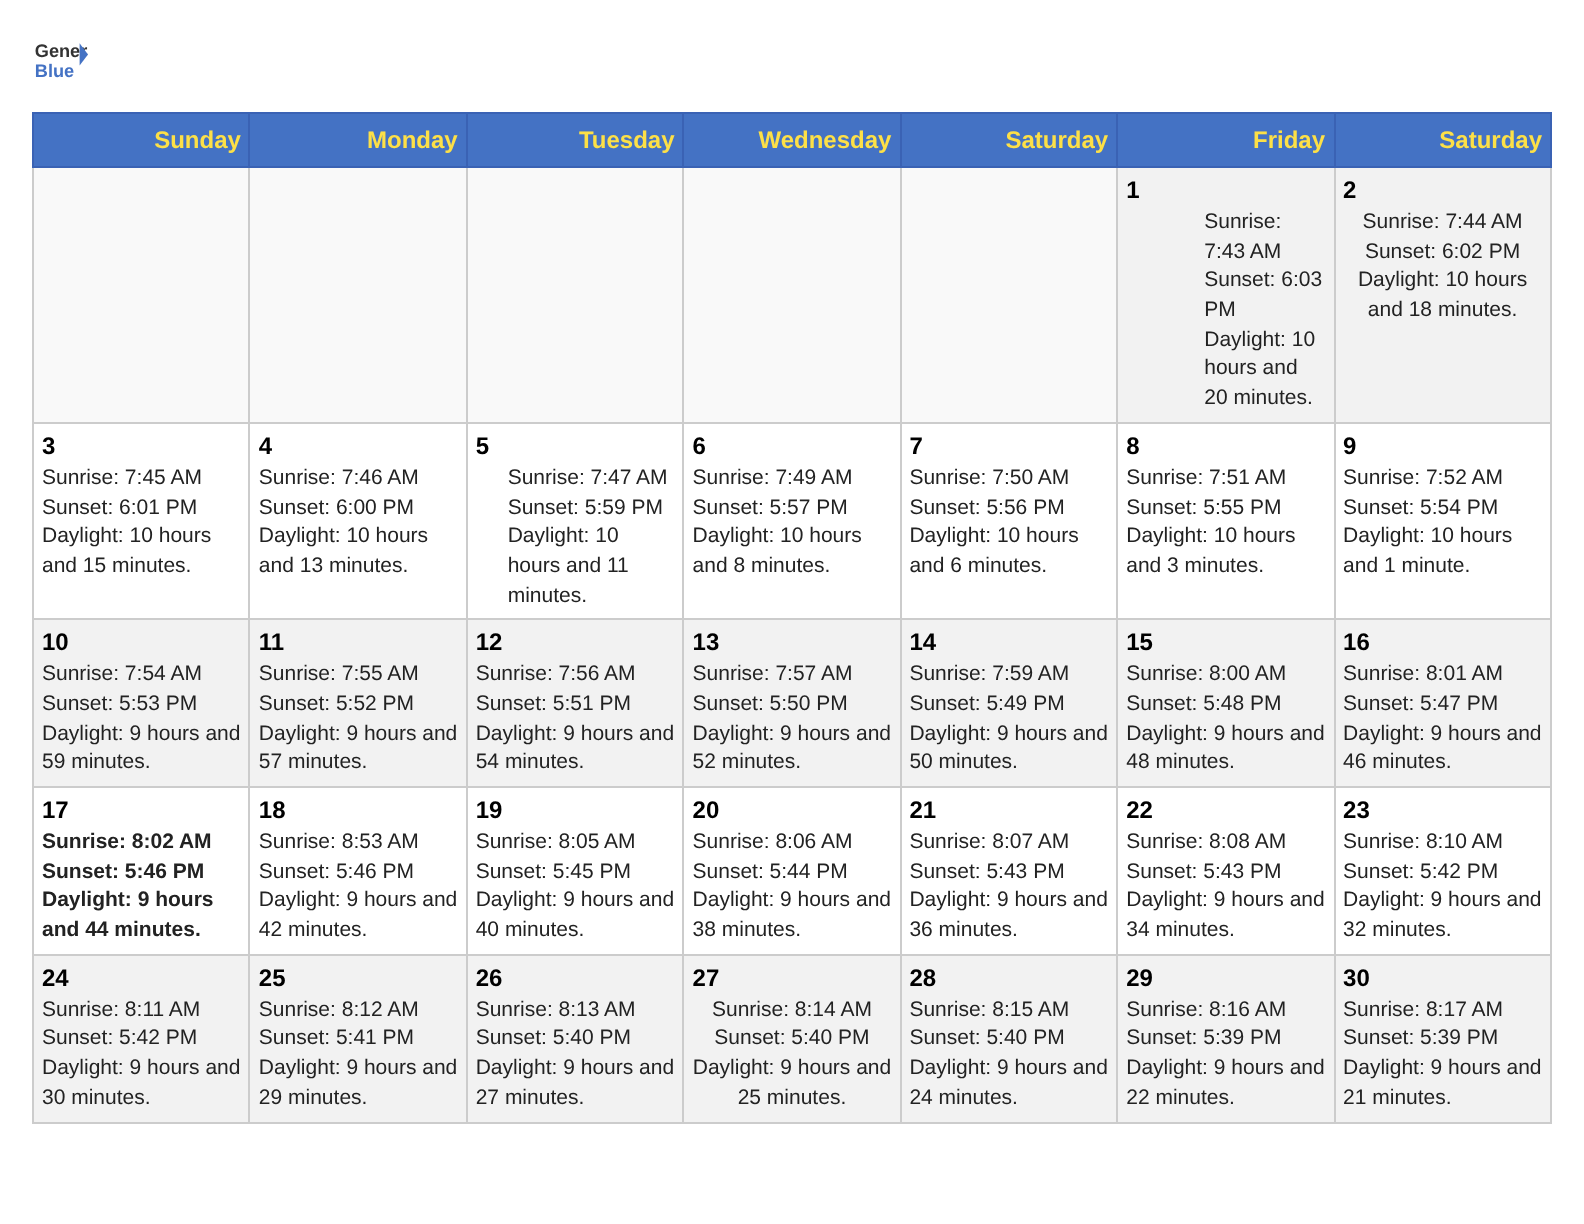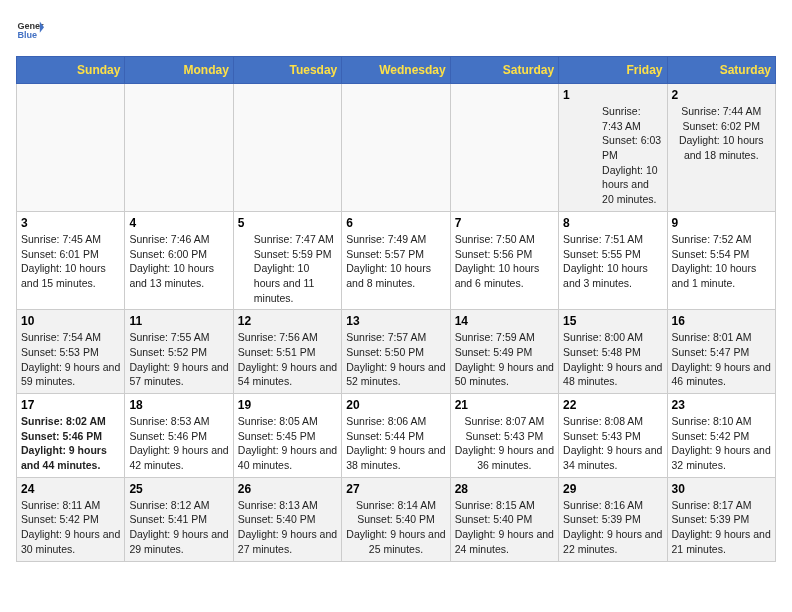--- a/index.html
+++ b/index.html
@@ -234,21 +234,21 @@
 Daylight: 9 hours and 40 minutes.</div>
         </td>
         <td>
           <span class="day-num">20</span>
           <div class="day-info" style="white-space: pre-line;">Sunrise: 8:06 AM
 Sunset: 5:44 PM
 Daylight: 9 hours and 38 minutes.</div>
         </td>
         <td>
           <span class="day-num">21</span>
-          <div class="day-info" style="white-space: pre-line; text-align: center;">Sunrise: 8:07 AM
+          <div class="day-info" style="white-space: pre-line;">Sunrise: 8:07 AM
 Sunset: 5:43 PM
 Daylight: 9 hours and 36 minutes.</div>
         </td>
         <td>
           <span class="day-num">22</span>
           <div class="day-info" style="white-space: pre-line;">Sunrise: 8:08 AM
 Sunset: 5:43 PM
 Daylight: 9 hours and 34 minutes.</div>
         </td>
         <td>

